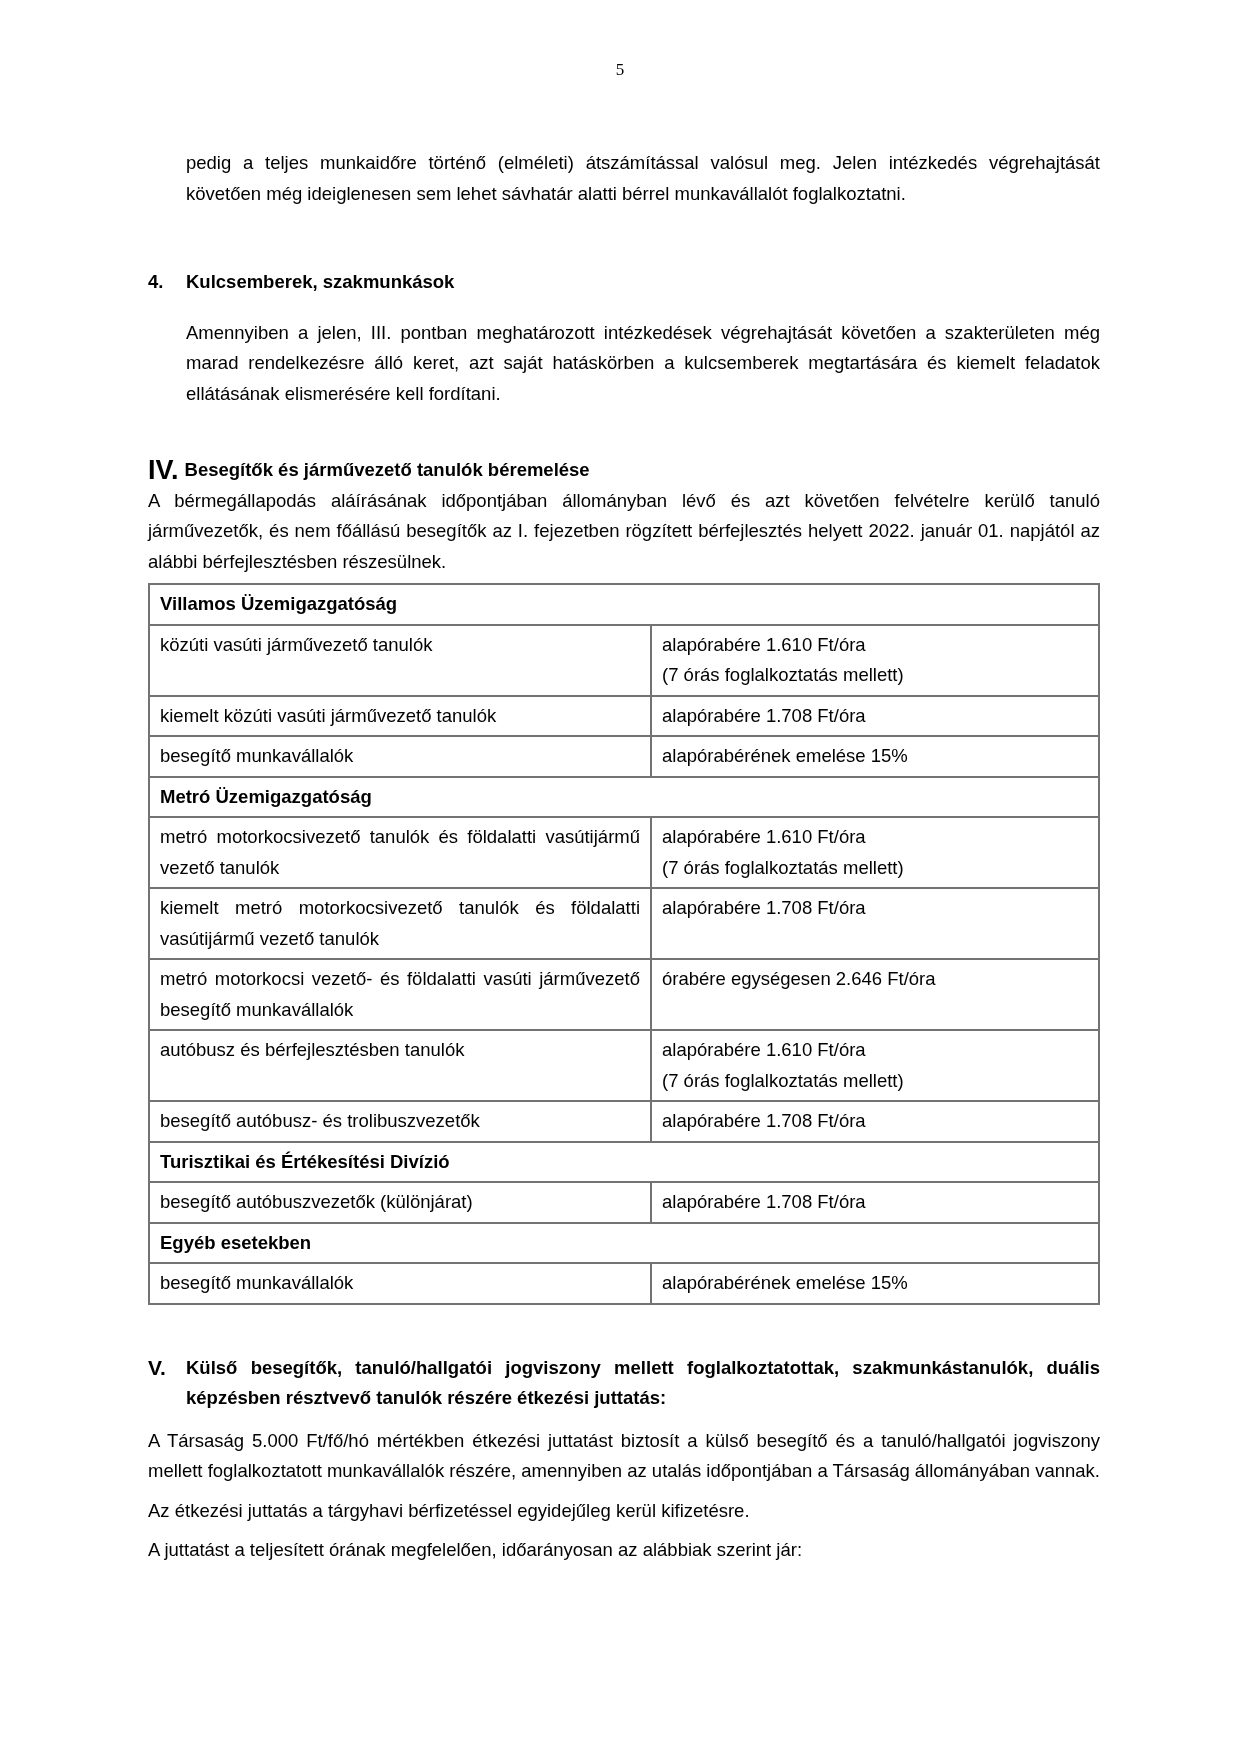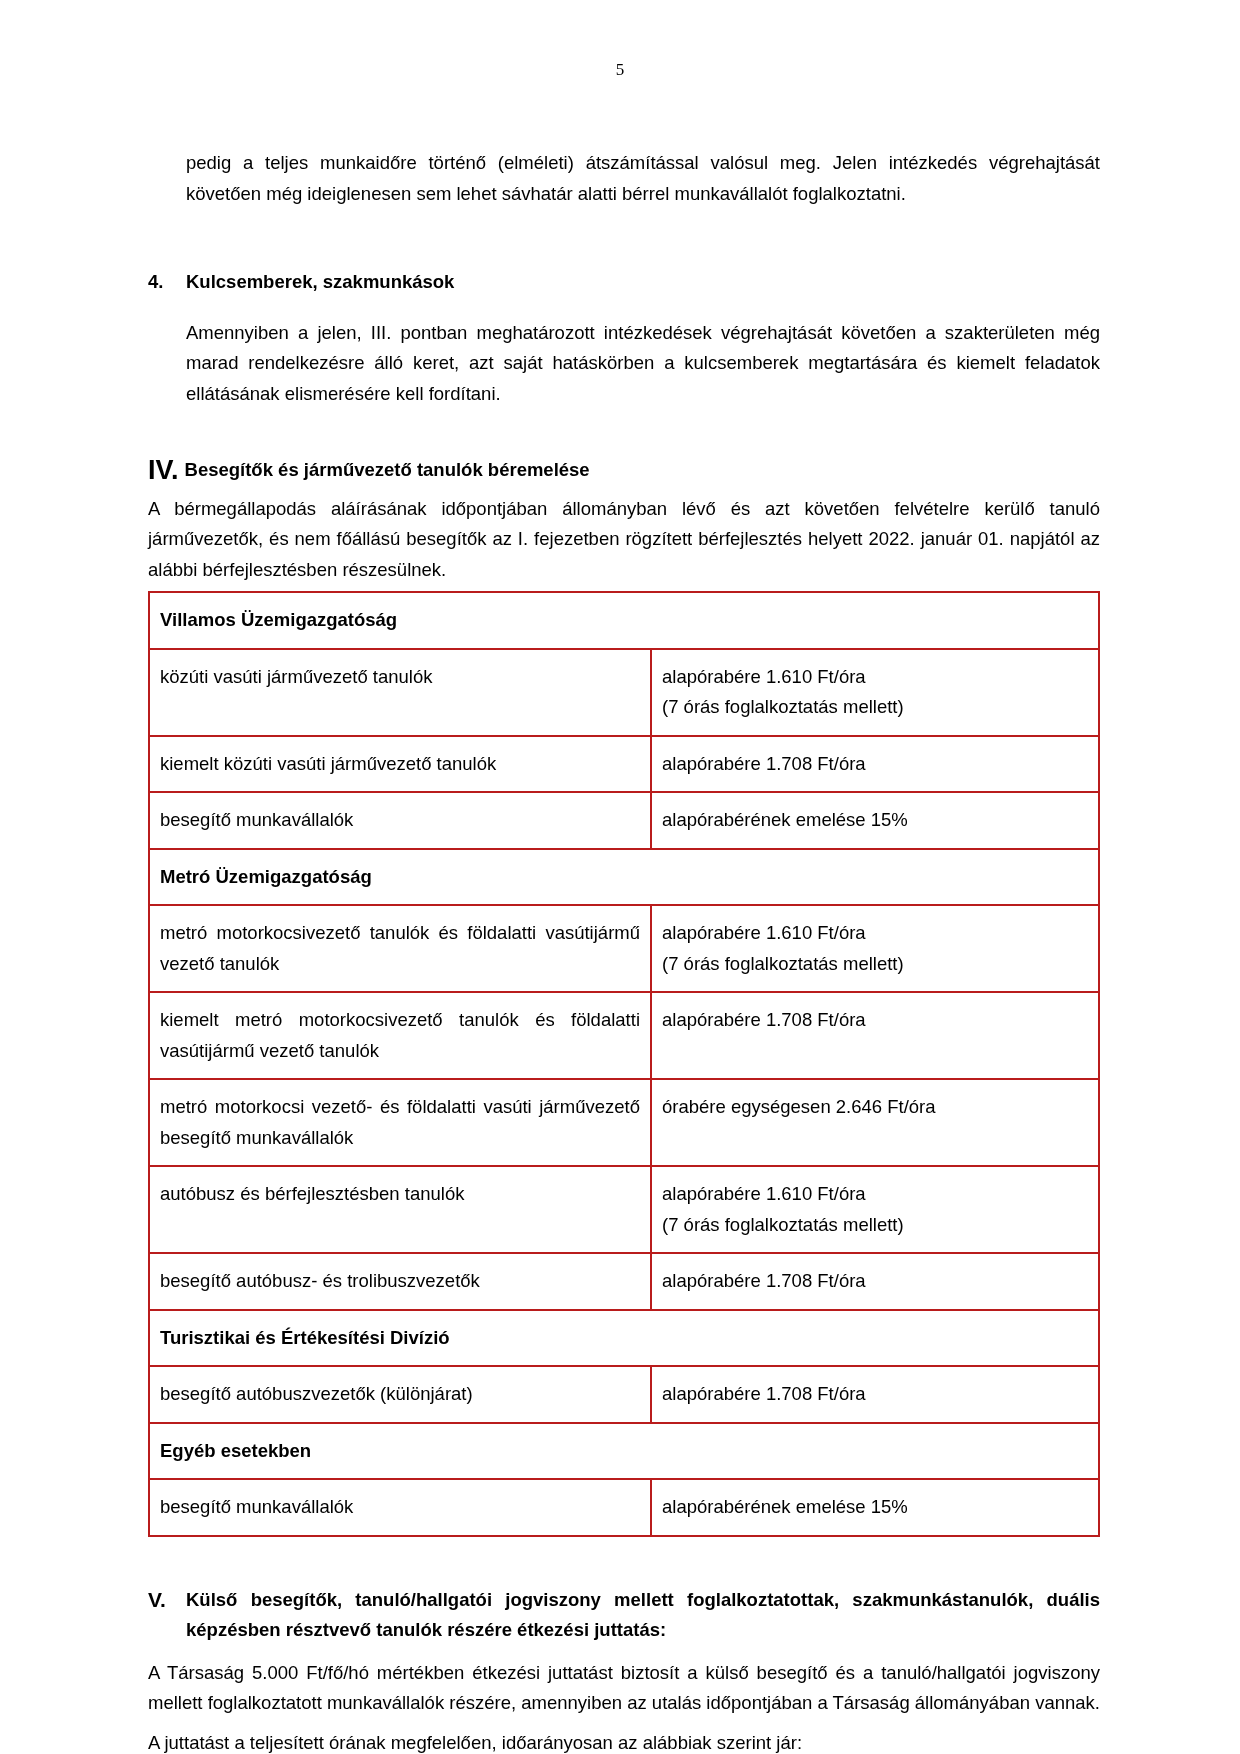--- a/index.html
+++ b/index.html
@@ -16,21 +16,21 @@
   .indent { padding-left: 38px; }
   .heading { font-weight: bold; display: flex; }
   .heading .num { width: 38px; flex: none; }
   .heading.roman .num { width: auto; margin-right: 6px; font-size: 27px; }
   .heading.roman-v .num { width: 38px; font-size: 21px; }
   table.rates {
     border-collapse: collapse; width: 952px; margin-top: 6px;
     font-family: "Liberation Sans", sans-serif; font-size: 18.5px; line-height: 30.5px;
   }
   table.rates td {
-    border: 2px solid #b91c1c; padding: 12px 10px; vertical-align: top; text-align: justify;
+    border: 2px solid #737373; padding: 4px 10px; vertical-align: top; text-align: justify;
   }
   table.rates td.group { font-weight: bold; }
   table.rates td.c1 { width: 480px; margin-left: 29px; }
 </style>
 </head>
 <body>
 
 <div class="page-num">5</div>
 
 <div class="content">
@@ -39,21 +39,21 @@
   <div class="heading" style="margin-top:58px;">
     <span class="num">4.</span>
     <span>Kulcsemberek, szakmunkások</span>
   </div>
   <p class="indent" style="margin-top:20px;">Amennyiben a jelen, III. pontban meghatározott intézkedések végrehajtását követően a szakterületen még marad rendelkezésre álló keret, azt saját hatáskörben a kulcsemberek megtartására és kiemelt feladatok ellátásának elismerésére kell fordítani.</p>
 
   <div class="heading roman" style="margin-top:46px;">
     <span class="num">IV.</span>
     <span>Besegítők és járművezető tanulók béremelése</span>
   </div>
-  <p style="margin-top:8px;">A bérmegállapodás aláírásának időpontjában állományban lévő és azt követően felvételre kerülő tanuló járművezetők, és nem főállású besegítők az I. fejezetben rögzített bérfejlesztés helyett 2022. január 01. napjától az alábbi bérfejlesztésben részesülnek.</p>
+  <p style="">A bérmegállapodás aláírásának időpontjában állományban lévő és azt követően felvételre kerülő tanuló járművezetők, és nem főállású besegítők az I. fejezetben rögzített bérfejlesztés helyett 2022. január 01. napjától az alábbi bérfejlesztésben részesülnek.</p>
 
   <table class="rates">
     <tbody id="rates-body">
         <tr>
           <td colspan="2" class="group">Villamos Üzemigazgatóság</td>
         </tr>
         <tr>
           <td class="c1">közúti vasúti járművezető tanulók</td>
           <td>
             <div>alapórabére 1.610 Ft/óra</div>
@@ -126,15 +126,15 @@
           </td>
         </tr>
       </tbody>
   </table>
 
   <div class="heading roman-v" style="margin-top:48px;">
     <span class="num">V.</span>
     <span style="text-align:justify; text-align-last:left;">Külső besegítők, tanuló/hallgatói jogviszony mellett foglalkoztatottak, szakmunkástanulók, duális képzésben résztvevő tanulók részére étkezési juttatás:</span>
   </div>
   <p style="margin-top:12px;">A Társaság 5.000 Ft/fő/hó mértékben étkezési juttatást biztosít a külső besegítő és a tanuló/hallgatói jogviszony mellett foglalkoztatott munkavállalók részére, amennyiben az utalás időpontjában a Társaság állományában vannak.</p>
+  <p style="margin-top:9px;">Az étkezési juttatás a tárgyhavi bérfizetéssel egyidejűleg kerül kifizetésre.</p>
   <p style="margin-top:9px;">A juttatást a teljesített órának megfelelően, időarányosan az alábbiak szerint jár:</p>
-  <p style="margin-top:9px;">Az étkezési juttatás a tárgyhavi bérfizetéssel egyidejűleg kerül kifizetésre.</p>
 </div>
 
 </body></html>

